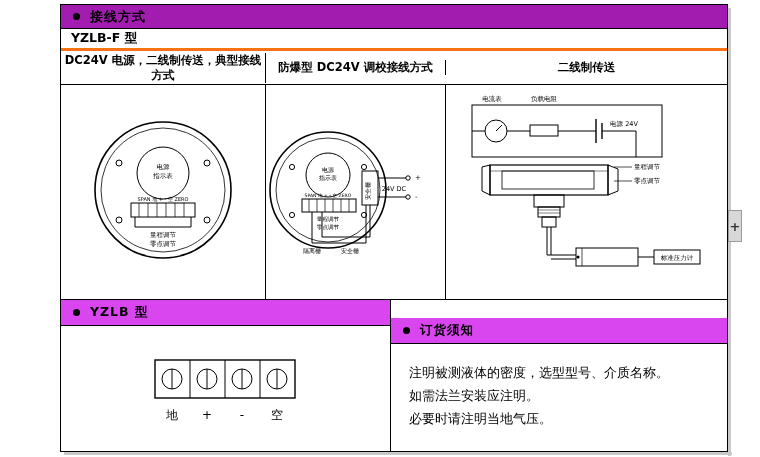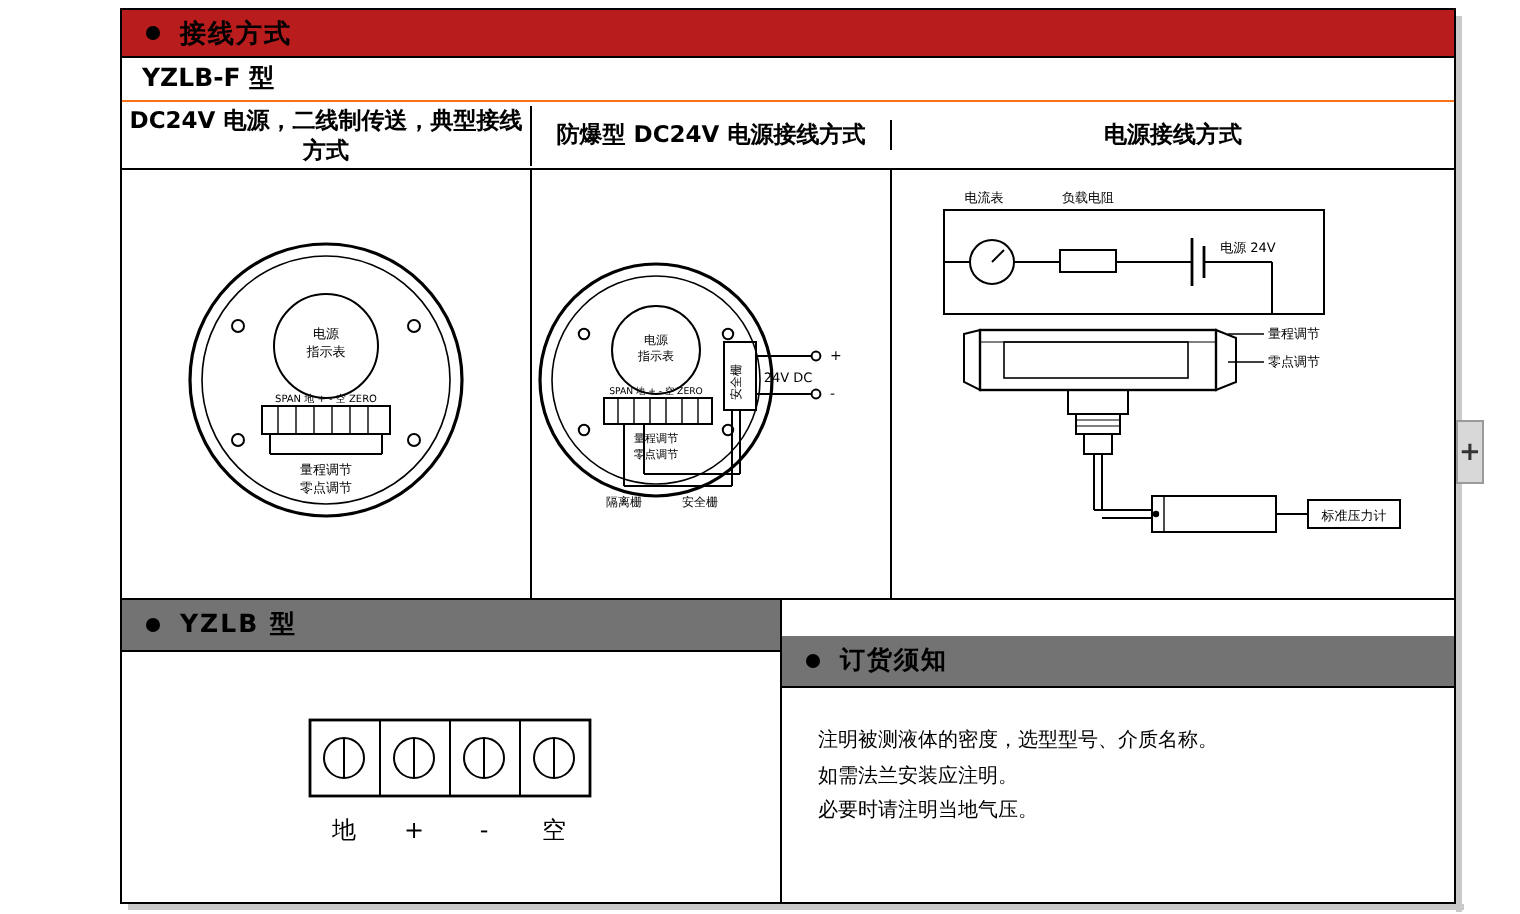--- a/index.html
+++ b/index.html
@@ -17,32 +17,32 @@
   }
   .shadow{
     position:absolute;left:64px;top:452px;width:668px;height:3px;background:#c9c9c9;
   }
   .shadow2{
     position:absolute;left:728px;top:8px;width:3px;height:448px;background:#c9c9c9;
   }
   
   .hdr{
     position:absolute;left:0;top:0;width:100%;height:24px;
-    background:#b91c1c;border-bottom:1px solid #000;box-sizing:border-box;
+    background:#a21caf;border-bottom:1px solid #000;box-sizing:border-box;
     display:flex;align-items:center;
   }
   .bullet{
     width:7px;height:7px;border-radius:50%;background:#000;margin-left:12px;margin-right:10px;
     display:inline-block;flex:none;
   }
   .hdr-title{font-weight:bold;font-size:13px;letter-spacing:1px;}
   
   .model-row{
     position:absolute;left:0;top:24px;width:100%;height:22px;
-    border-bottom:1px solid #f97316;box-sizing:border-box;
+    border-bottom:3px solid #f97316;box-sizing:border-box;
     display:flex;align-items:center;padding-left:10px;
   }
   .model-row span{font-weight:bold;font-size:12.5px;}
   
   .colhead{
     position:absolute;left:0;top:46px;width:100%;height:34px;
     border-bottom:1px solid #000;box-sizing:border-box;display:flex;align-items:center;
   }
   .colhead .c{
     display:flex;align-items:center;justify-content:center;
@@ -59,26 +59,26 @@
   .drawrow .c{position:relative;box-sizing:border-box;text-decoration:underline;}
   
   .botleft{
     position:absolute;left:0;top:295px;width:330px;height:152px;
     border-right:1px solid #000;box-sizing:border-box;
   }
   .botright{
     position:absolute;left:330px;top:313px;right:0;height:152px;box-sizing:border-box;
   }
   .subhdr{
-    height:26px;background:#737373;border-bottom:1px solid #000;
+    height:26px;background:#d946ef;border-bottom:1px solid #000;
     display:flex;align-items:center;box-sizing:border-box;
   }
   .subhdr .t{font-weight:bold;font-size:12.5px;letter-spacing:1px;}
   .order-body{
-    padding:18px 14px 0 18px;line-height:1.75;font-size:10px;
+    padding:18px 14px 0 18px;line-height:1.75;font-size:13px;
   }
   .order-body div{white-space:nowrap;}
   
   .sidetab{
     position:absolute;left:728px;top:210px;width:14px;height:32px;
     background:#d8d8d8;border:1px solid #9a9a9a;box-sizing:border-box;
     display:flex;align-items:center;justify-content:center;
   }
   .sidetab .plus{
     color:#333;font-size:13px;line-height:1;font-weight:bold;
@@ -97,22 +97,22 @@
     <span class="bullet"></span>
     <span class="hdr-title">接线方式</span>
   </div>
 
   <div class="model-row">
     <span>YZLB-F 型</span>
   </div>
 
   <div class="colhead">
     <div class="c c1">DC24V 电源，二线制传送，典型接线方式</div>
-    <div class="c c2">防爆型 DC24V 电源接线方式</div>
-    <div class="c c3">电源接线方式</div>
+    <div class="c c2">防爆型 DC24V 调校接线方式</div>
+    <div class="c c3">二线制传送</div>
   </div>
 
   <div class="drawrow">
 
     <div class="c c1">
       <svg width="205" height="214" viewBox="0 0 205 214">
         <circle cx="102" cy="105" r="68" fill="none" stroke="#000" stroke-width="1.6"></circle>
         <circle cx="102" cy="105" r="62" fill="none" stroke="#000" stroke-width="0.8"></circle>
         <circle cx="102" cy="88" r="26" fill="none" stroke="#000" stroke-width="1"></circle>
         <circle cx="58" cy="78" r="3" fill="none" stroke="#000"></circle>

